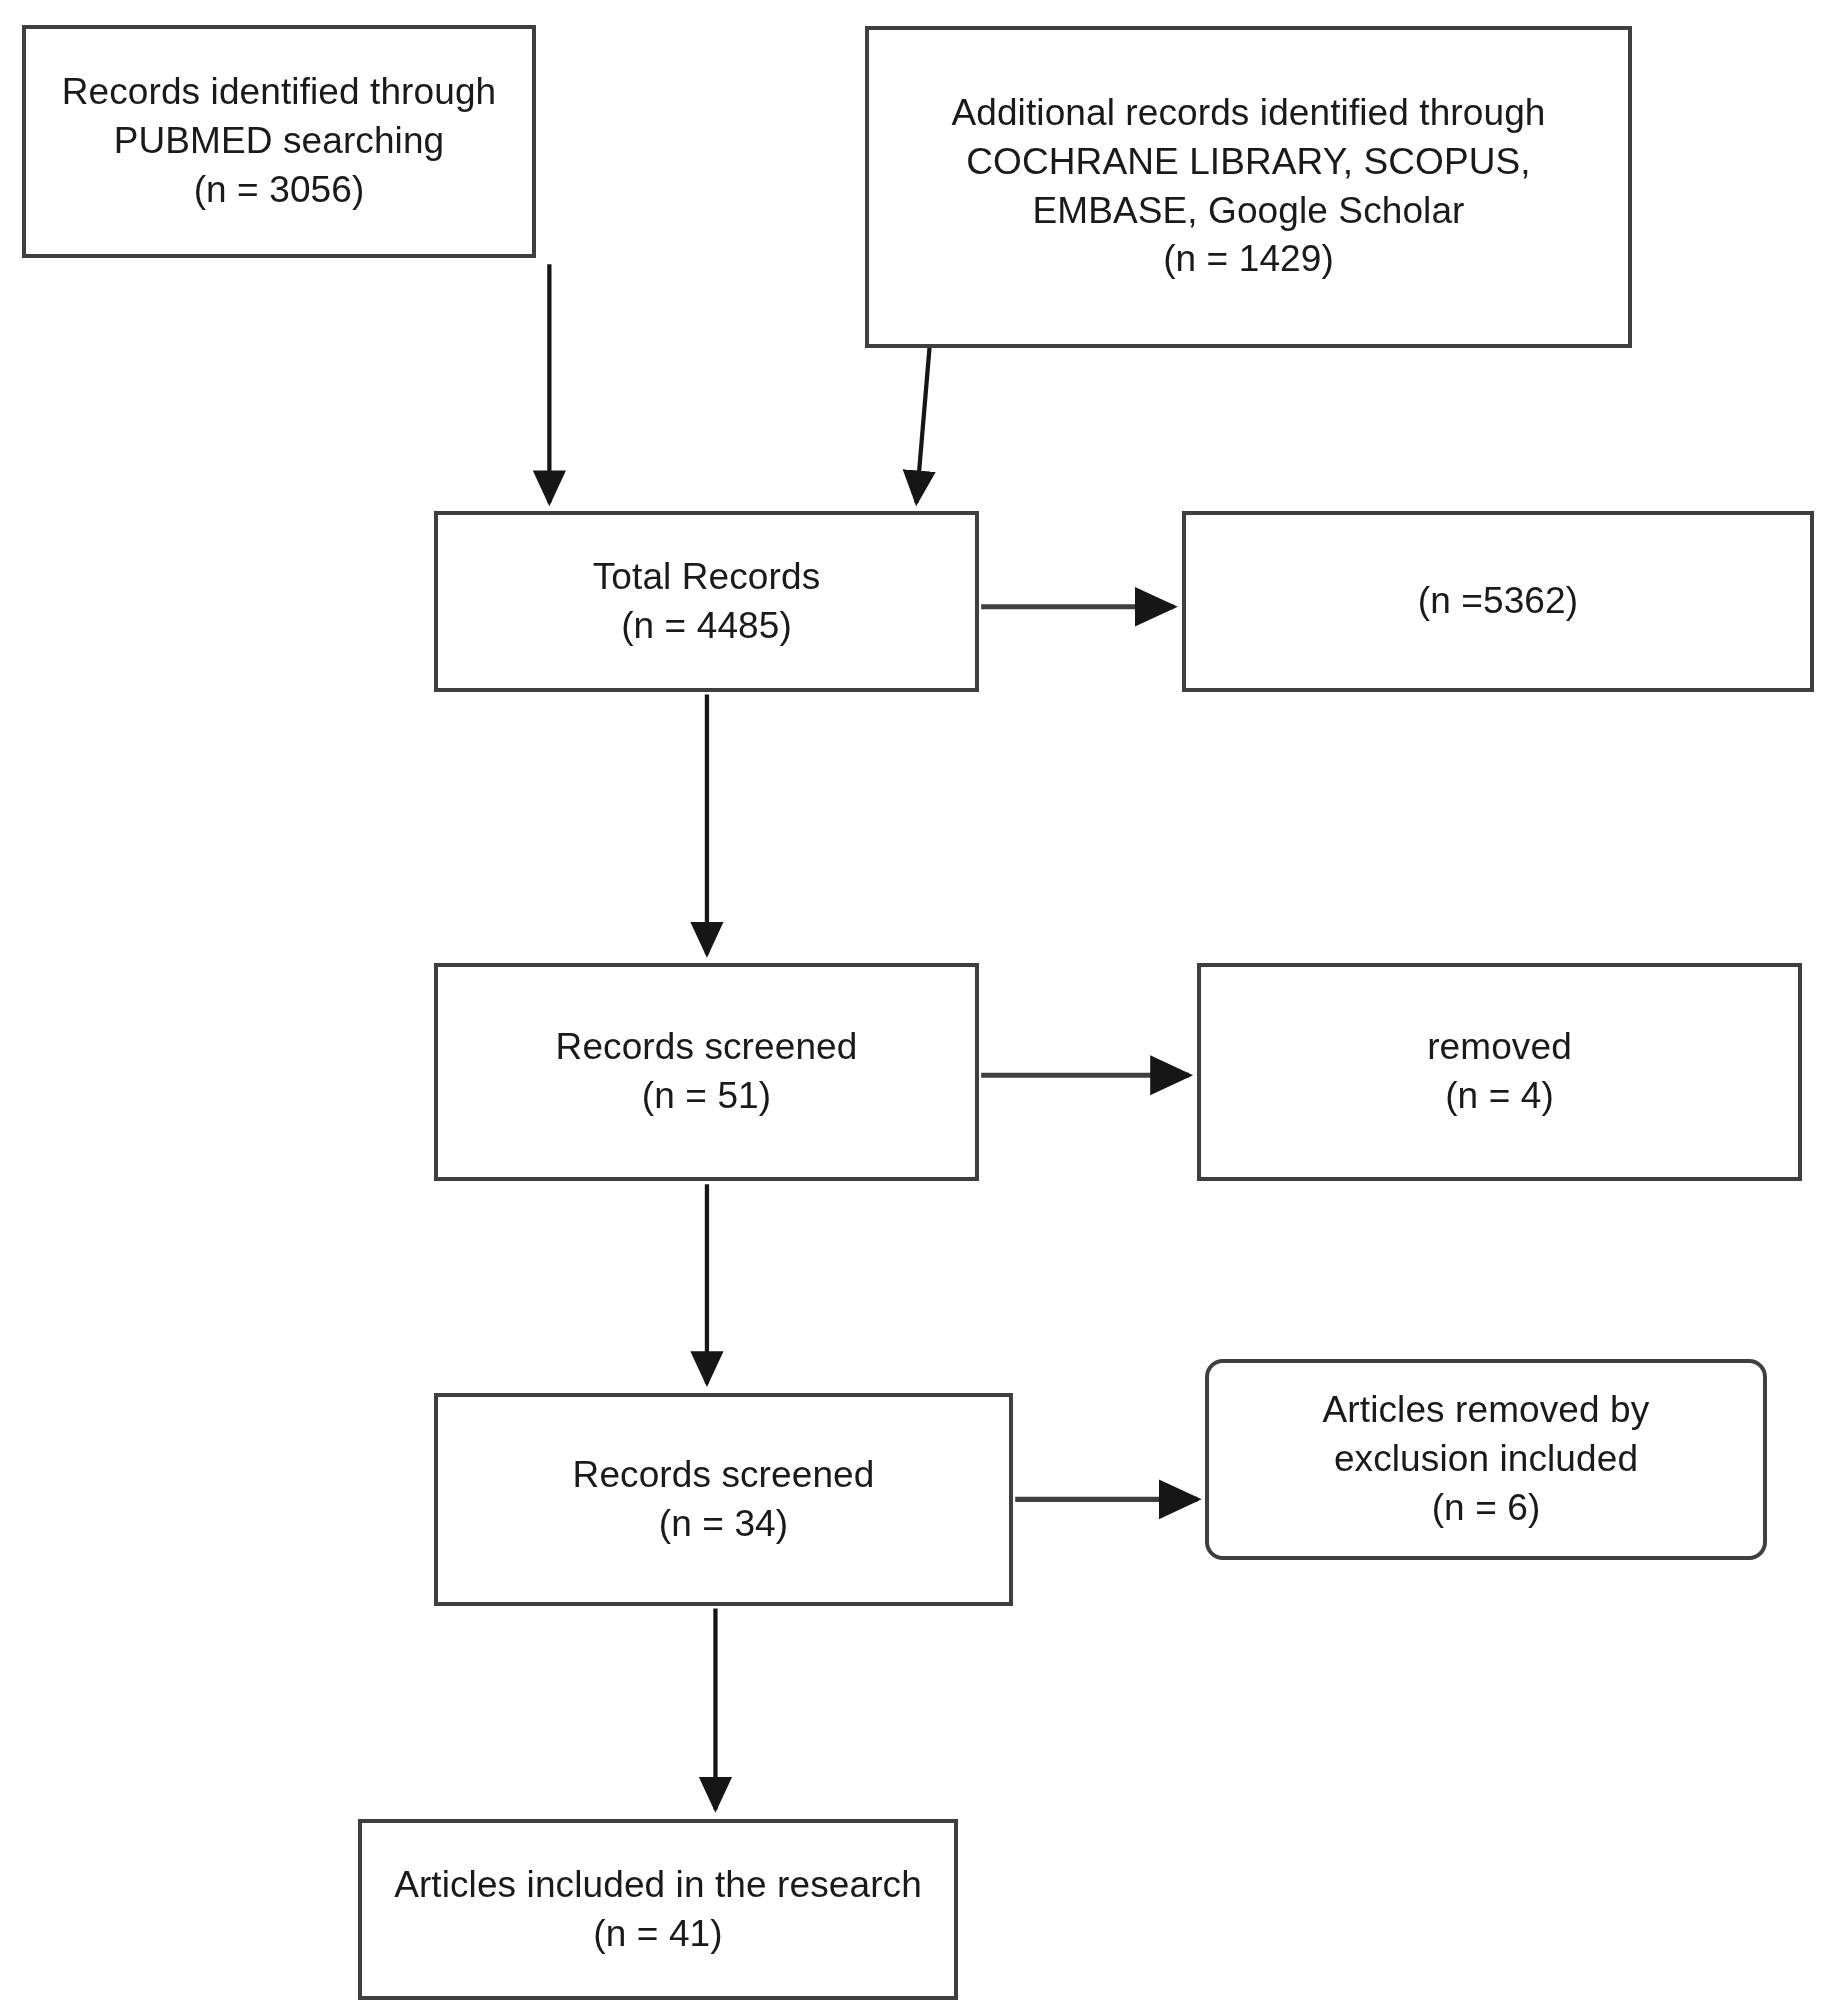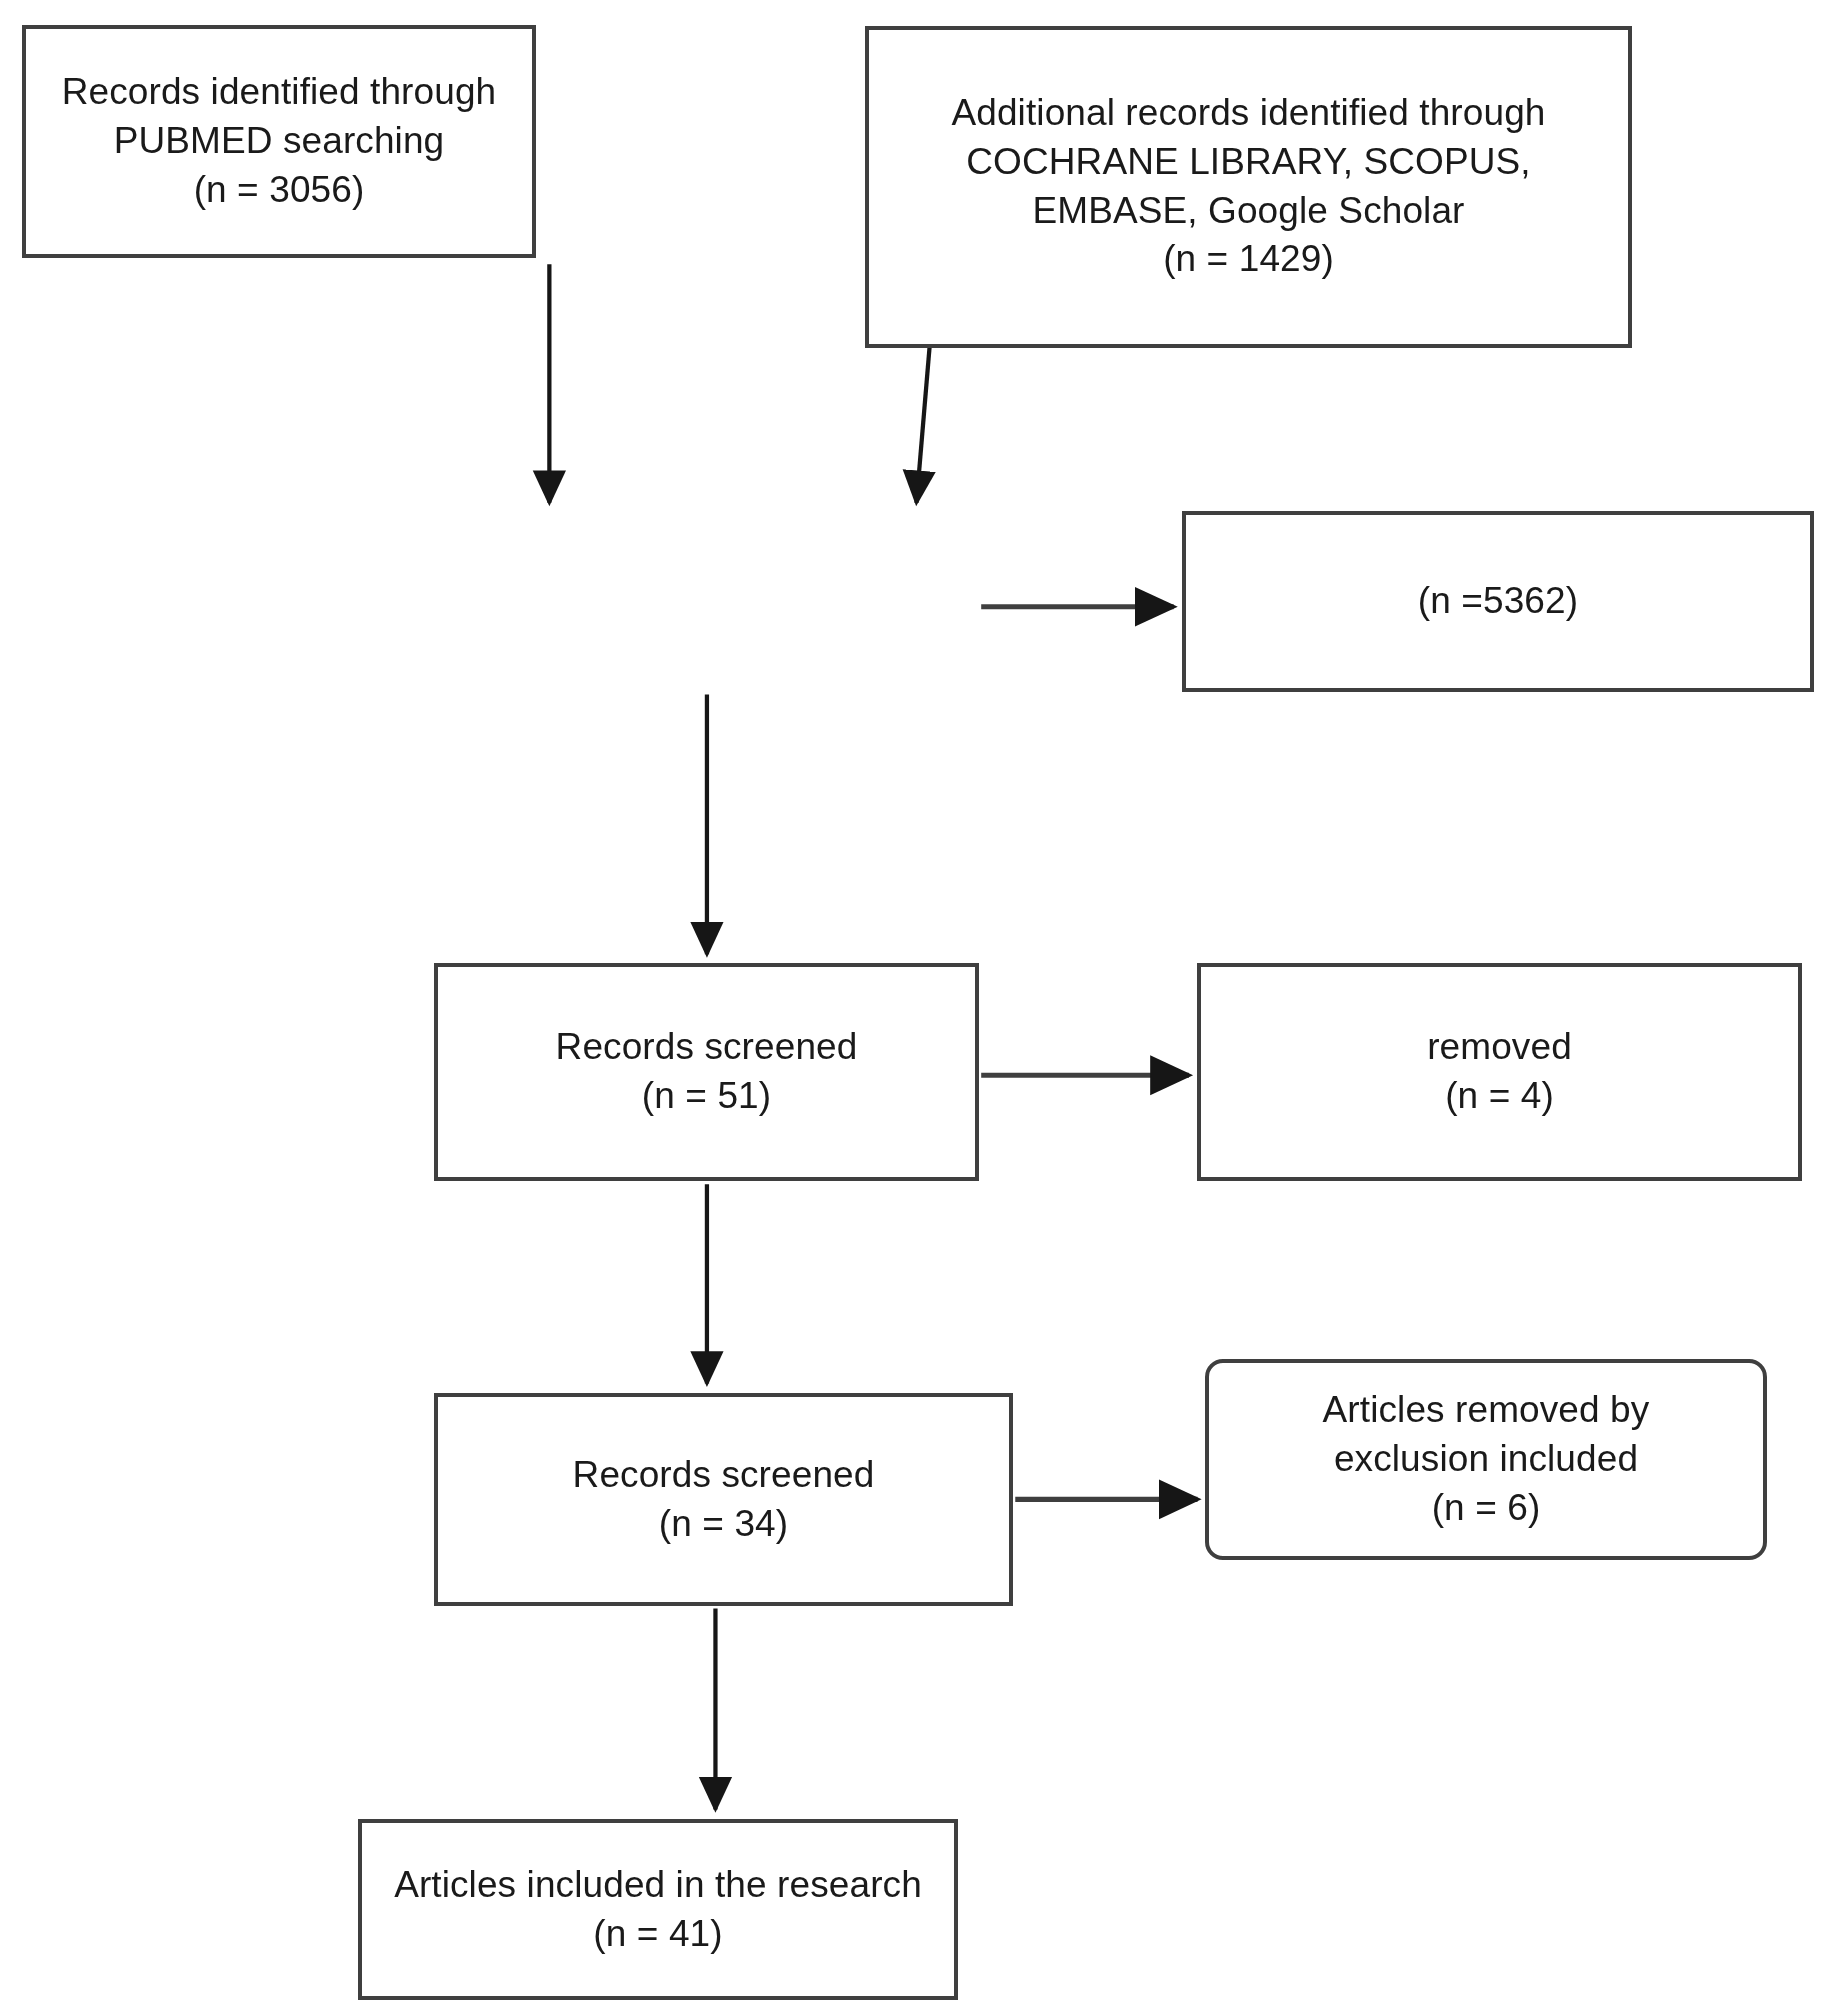--- a/index.html
+++ b/index.html
@@ -90,20 +90,24 @@
     <span class="line">(n = 3056)</span>
   </div>
 
   <div class="node" id="node-additional">
     <span class="line">Additional records identified through</span>
     <span class="line">COCHRANE LIBRARY, SCOPUS,</span>
     <span class="line">EMBASE, Google Scholar</span>
     <span class="line">(n = 1429)</span>
   </div>
 
+  <div class="node" id="node-total-records">
+    <span class="line">Total Records</span>
+    <span class="line">(n = 4485)</span>
+  </div>
 
   <div class="node" id="node-not-relevant">
     <span class="line">(n =5362)</span>
   </div>
 
   <div class="node" id="node-screened-51">
     <span class="line">Records screened</span>
     <span class="line">(n = 51)</span>
   </div>
 

